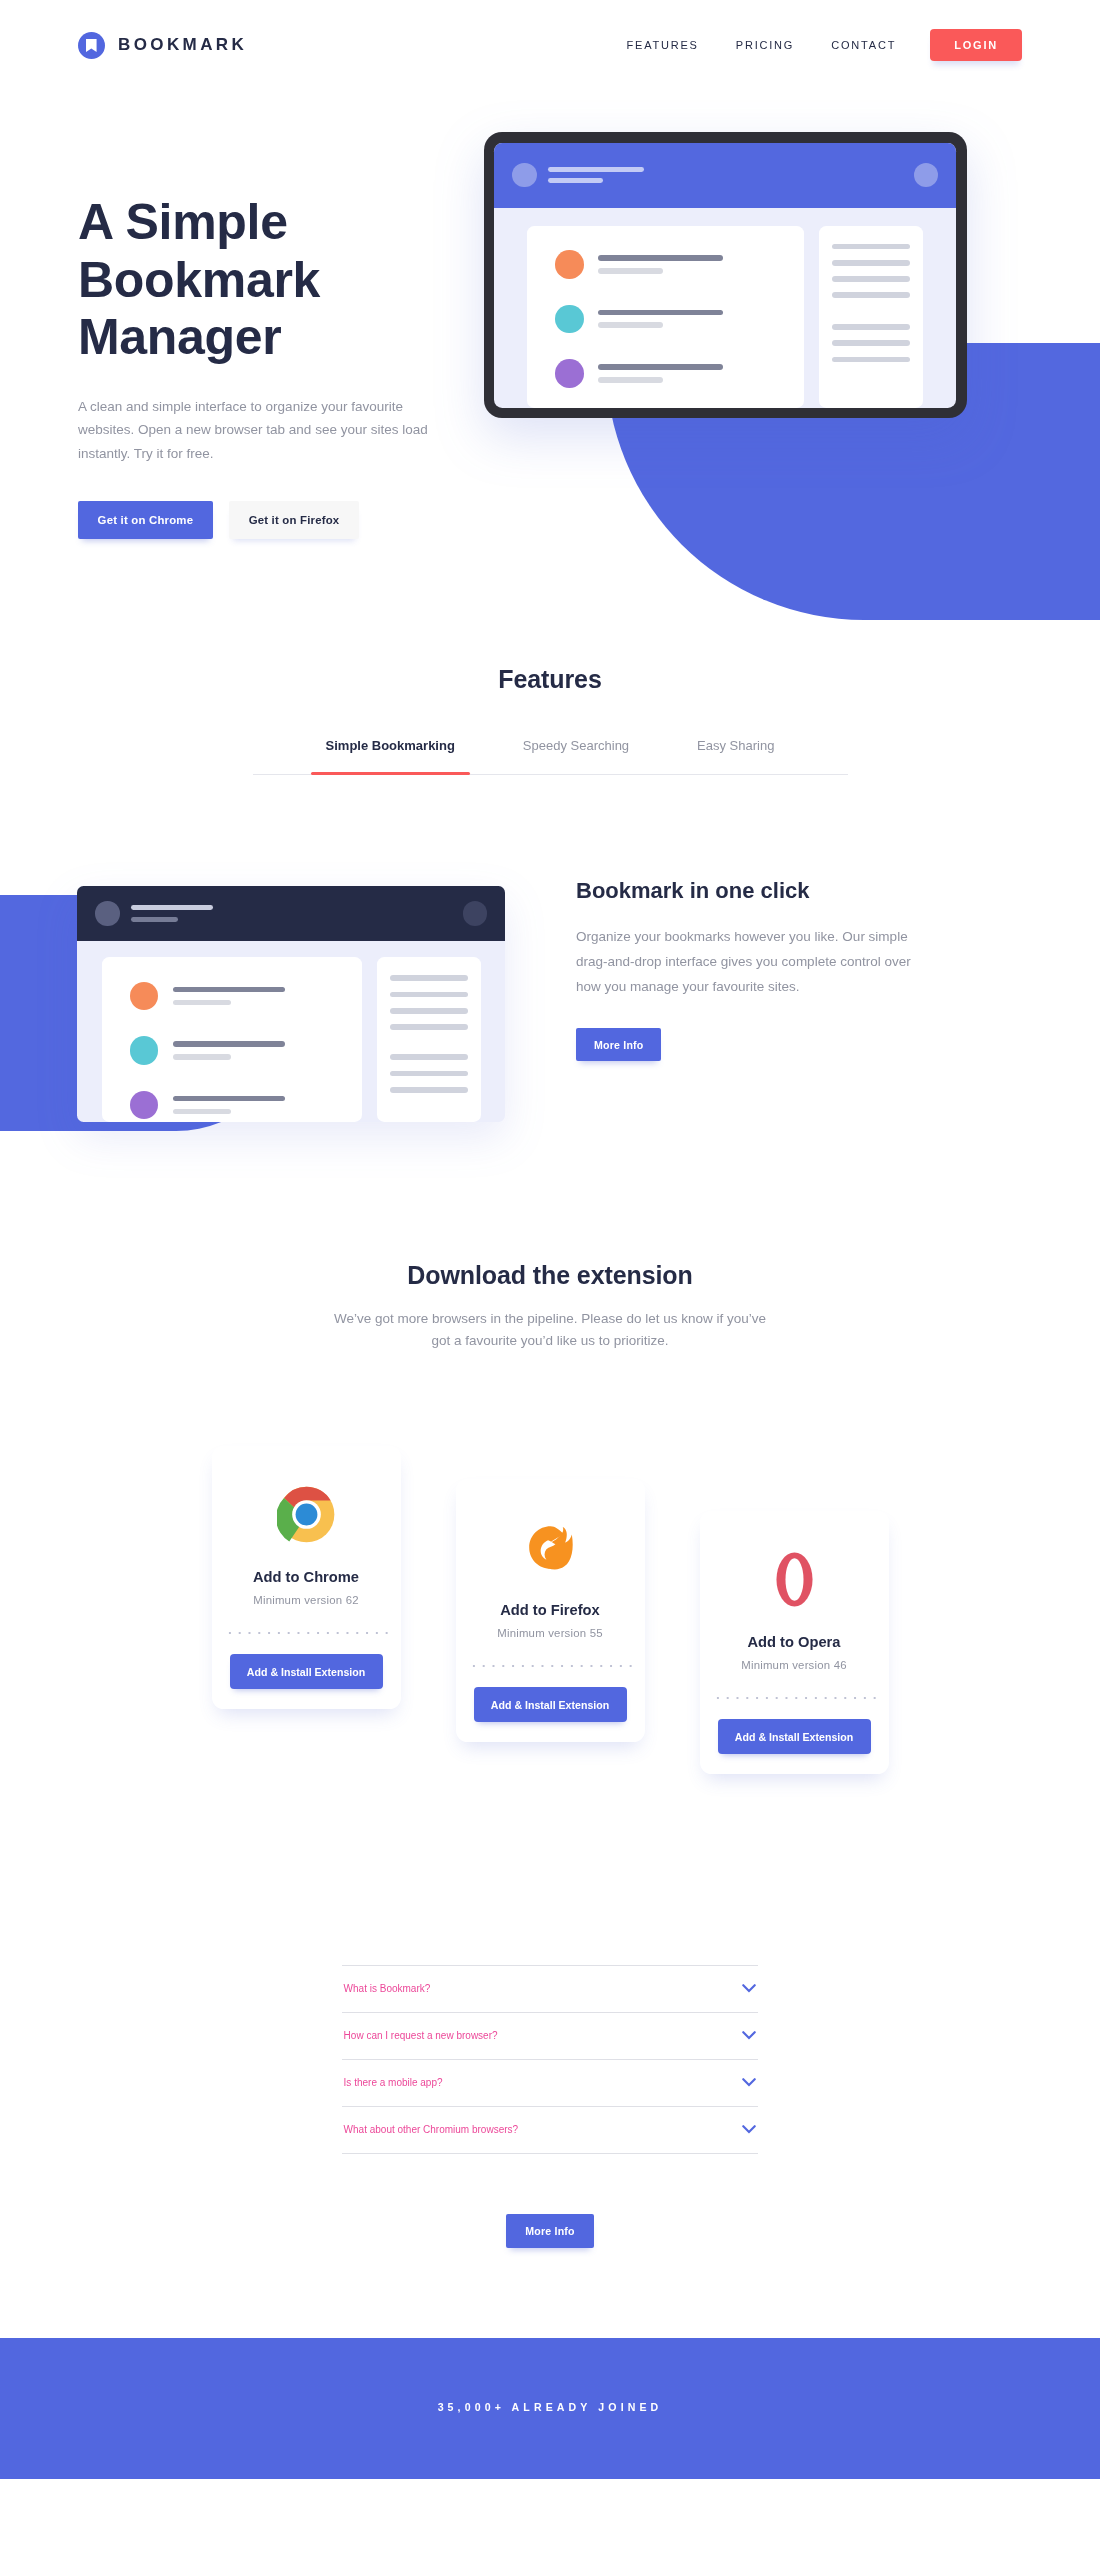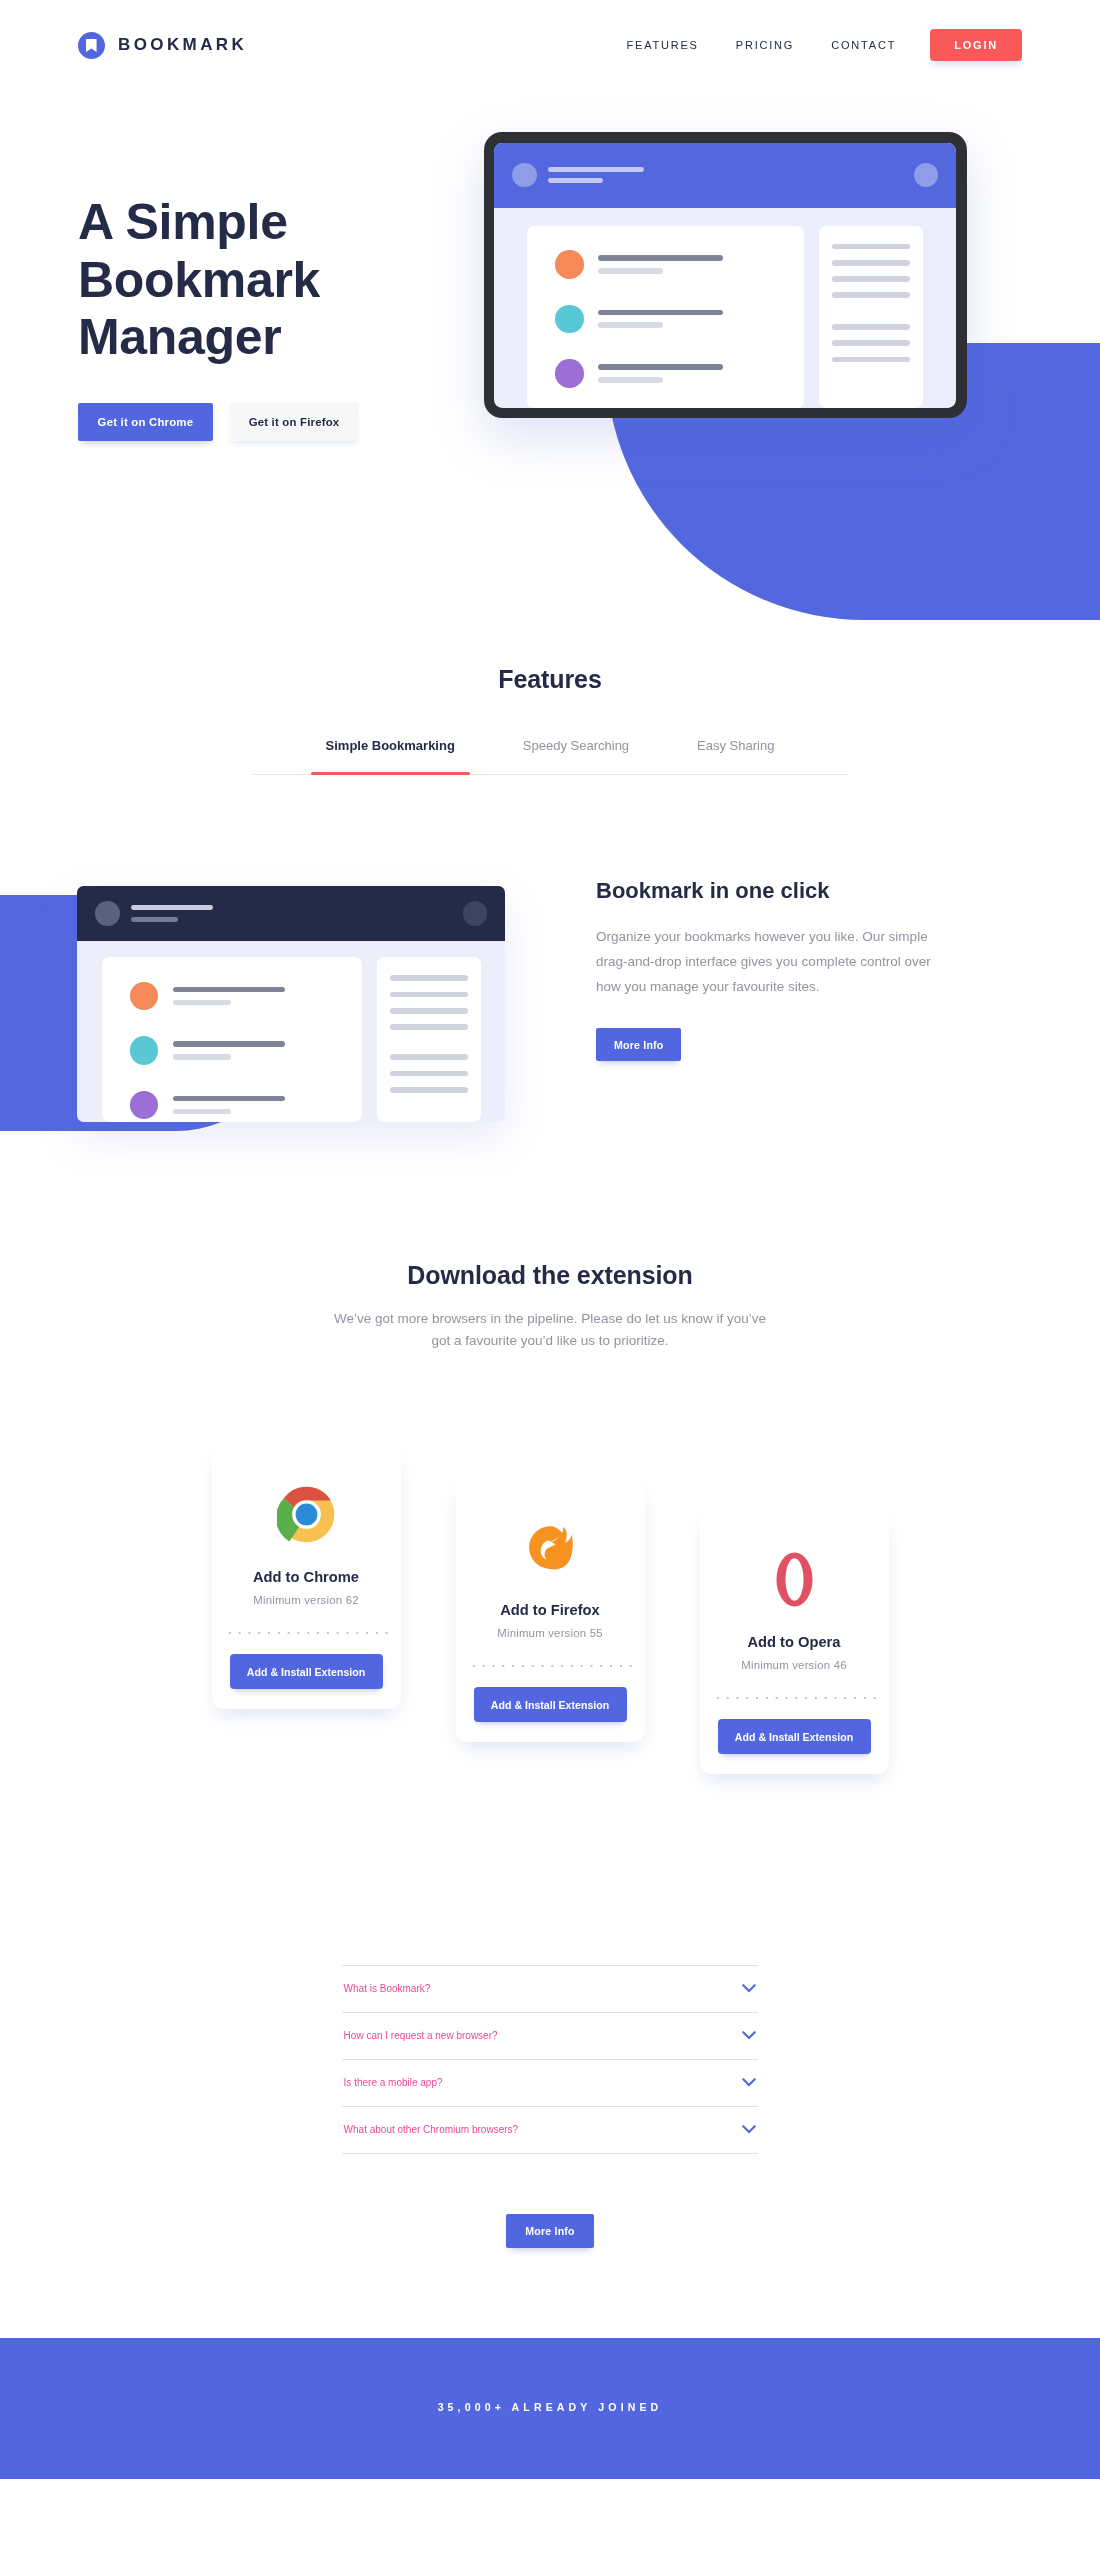--- a/index.html
+++ b/index.html
@@ -129,21 +129,21 @@
   .fp-illus{position:relative;width:506px;flex:0 0 506px;}
   .fp-blue{
     position:absolute;left:-163px;top:51px;width:457px;height:236px;
     background:#5368df;border-radius:0 258px 258px 0;z-index:1;
   }
   .fp-mock{position:relative;z-index:4;margin-left:77px;width:428px;
     filter:drop-shadow(0 16.3px 21px rgba(73,93,207,.12));}
   .fp-mock .mock-screen{height:236px;border-radius:6.5px;}
   .fp-mock .mock-bar{height:55px;}
   .fp-mock .mock-body{height:181px;padding:16.3px 24.5px 0 24.5px;}
-  .fp-copy{padding-top:34px;margin-left:90px;max-width:363px;}
+  .fp-copy{padding-top:34px;margin-left:70px;max-width:363px;}
   .fp-copy h3{font-size:22px;font-weight:700;color:#252b46;}
   .fp-copy p{margin-top:21px;font-size:13.5px;line-height:1.85;color:#9194a1;}
   .fp-copy .btn{margin-top:28px;font-size:10.6px;padding:10.6px 18px;}
 
   
   .download{padding-top:135px;}
   .cards{
     display:flex;justify-content:center;gap:55px;margin-top:94px;align-items:flex-start;
   }
   .card{
@@ -209,20 +209,21 @@
       <a href="#">CONTACT</a>
       <button class="login-btn">LOGIN</button>
     </div>
   </div>
 
   <div class="hero">
     <div class="hero-blue"></div>
     <div class="hero-inner">
       <div class="hero-copy">
         <h1>A Simple Bookmark Manager</h1>
+        <p>A clean and simple interface to organize your favourite websites. Open a new browser tab and see your sites load instantly. Try it for free.</p>
         <div class="hero-buttons">
           <button class="btn btn-primary">Get it on Chrome</button>
           <button class="btn btn-light">Get it on Firefox</button>
         </div>
       </div>
 
       <div class="mock">
         <div class="mock-frame">
           <div class="mock-screen">
             <div class="mock-bar">

